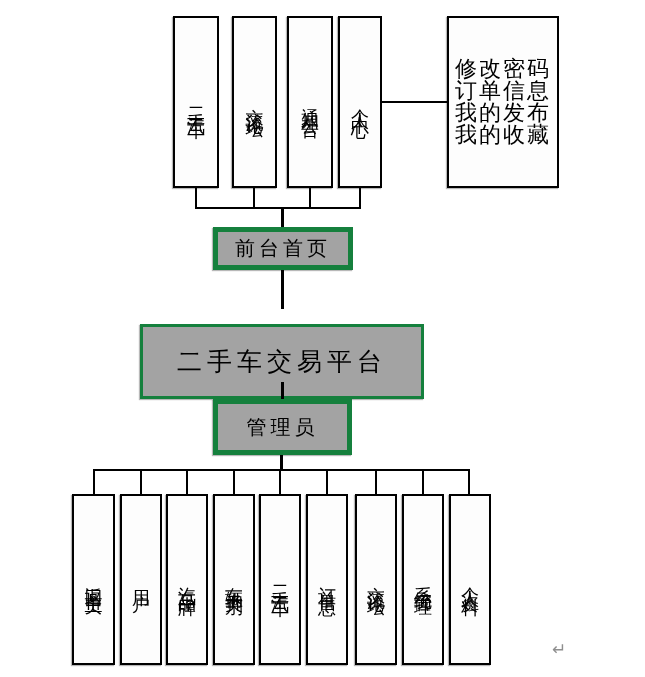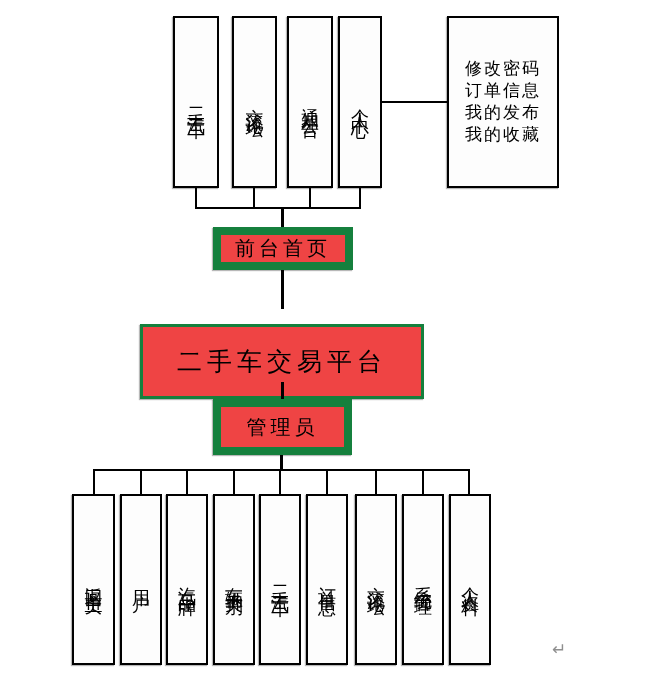--- a/index.html
+++ b/index.html
@@ -29,22 +29,22 @@
     align-items: center;
     justify-content: center;
     font-size: 18px;
     letter-spacing: 4px;
     line-height: 1;
   }
   
   .hbox {
     position: absolute;
     box-sizing: border-box;
-    border: 8px solid #15803d;
-    background: #ef4444;
+    border: 5px solid #15803d;
+    background: #a3a3a3;
     box-shadow: -1px 1px 1px rgba(0,0,0,0.28);
     display: flex;
     align-items: center;
     justify-content: center;
     font-size: 20px;
     letter-spacing: 4px;
   }
   .hbox.main {
     border-width: 3px;
     font-size: 25px;
@@ -53,21 +53,21 @@
   
   .mbox {
     position: absolute;
     box-sizing: border-box;
     border: 2px solid #000000;
     background: #fdfdfd;
     box-shadow: -1px 1px 1px rgba(0,0,0,0.28);
     display: flex;
     align-items: center;
     justify-content: center;
-    font-size: 17px;
+    font-size: 22px;
     line-height: 22px;
     letter-spacing: 2px;
     white-space: pre-line;
     text-align: center;
   }
   .ln {
     position: absolute;
     background: #000000;
   }
   .pmark {

